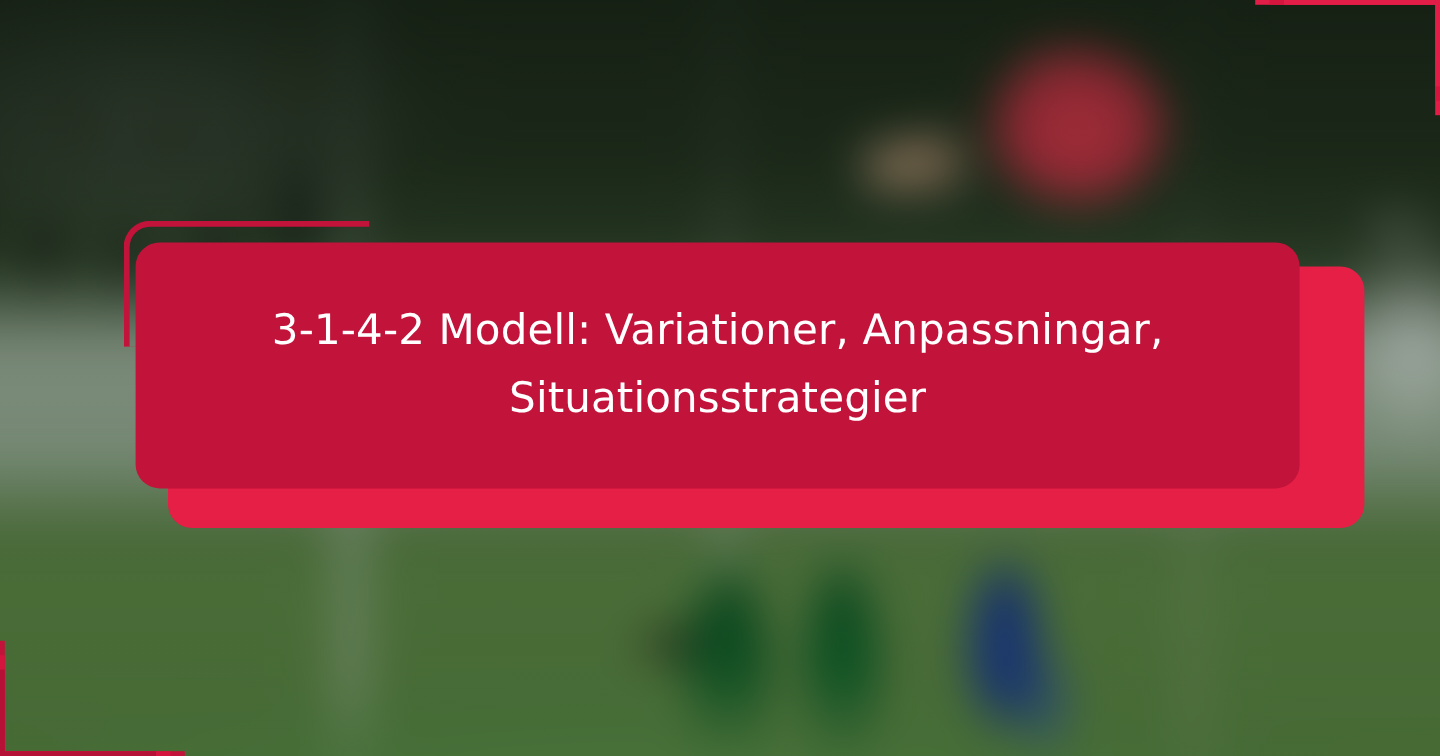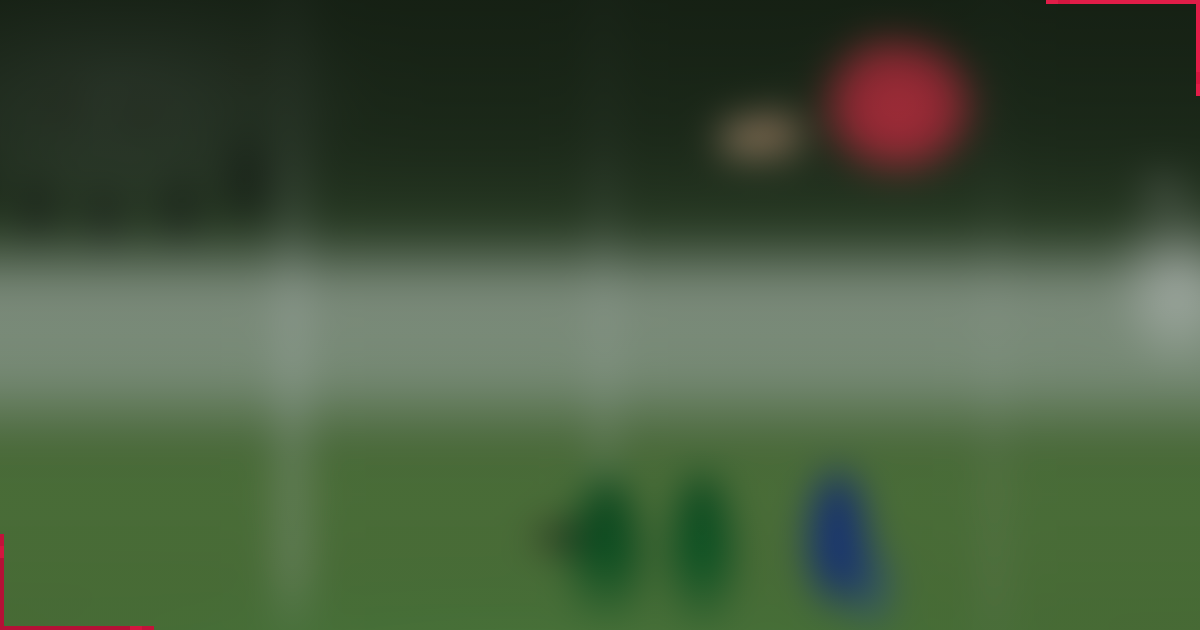--- a/index.html
+++ b/index.html
@@ -192,14 +192,21 @@
     <span class="l2"></span>
     <span class="l3"></span>
   </div>
 
   <div class="corner corner-bl">
     <span class="l1"></span>
     <span class="l2"></span>
     <span class="l3"></span>
   </div>
 
+  <div class="plate-group">
+    <div class="plate-outline"></div>
+    <div class="plate-back"></div>
+    <div class="plate-main">
+      <div class="plate-title">3-1-4-2 Modell: Variationer, Anpassningar, Situationsstrategier</div>
+    </div>
+  </div>
 
 </div>
 
 </body></html>

